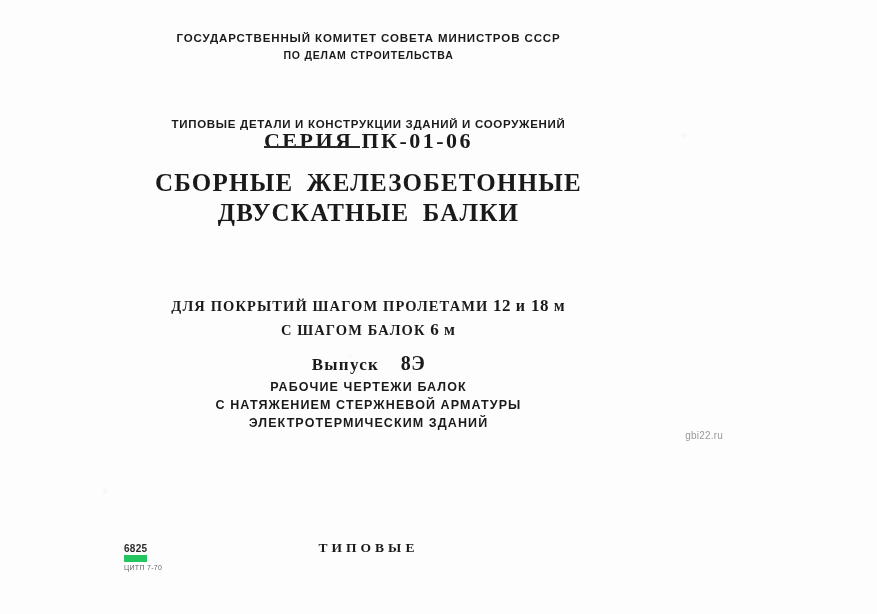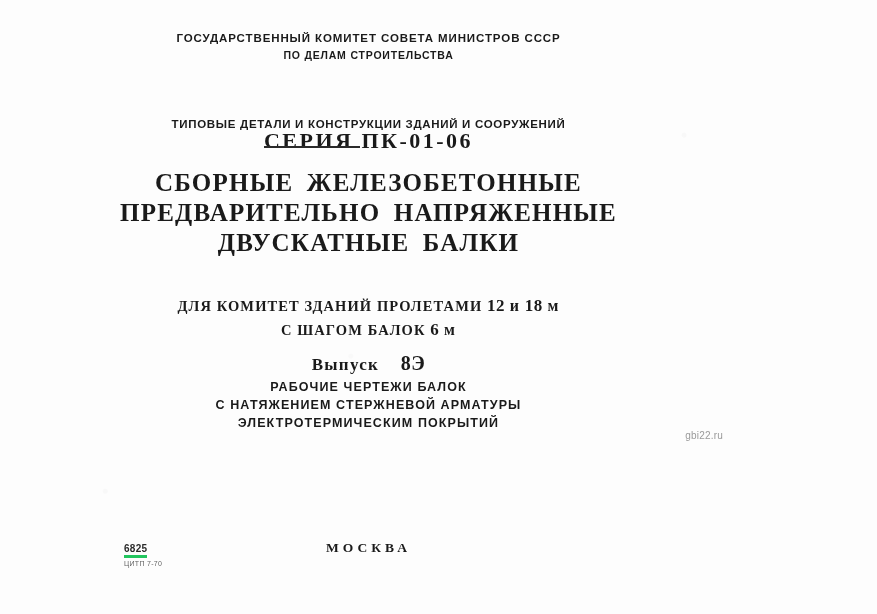--- a/index.html
+++ b/index.html
@@ -161,21 +161,21 @@
     top: 544px;
     font-family: "Liberation Sans", sans-serif;
     font-size: 9px;
     line-height: 10px;
     color: #2b2b2b;
     letter-spacing: 0.3px;
   }
   .stamp .code {
     font-size: 10px;
     font-weight: bold;
-    border-bottom: 3px solid #22c55e;
+    border-bottom: 7px solid #22c55e;
     display: inline-block;
     padding-bottom: 1px;
   }
   .stamp .sub {
     font-size: 7px;
     opacity: 0.75;
     display: block;
     margin-top: 1px;
   }
 
@@ -200,53 +200,52 @@
       <div class="l2">ПО ДЕЛАМ СТРОИТЕЛЬСТВА</div>
     </div>
 
     <div class="subtitle center">ТИПОВЫЕ ДЕТАЛИ И КОНСТРУКЦИИ ЗДАНИЙ И СООРУЖЕНИЙ</div>
 
     <div class="series center">СЕРИЯ ПК-01-06</div>
     <div class="series-rule"></div>
 
     <div class="maintitle center">
       <div>СБОРНЫЕ ЖЕЛЕЗОБЕТОННЫЕ</div>
-      <div>ПРЕДВАРИТЕЛЬНО НАПРЯЖЕННЫЕ</div>
       <div>ДВУСКАТНЫЕ БАЛКИ</div>
     </div>
 
     <div class="purpose center">
       <div>
-        <span>ДЛЯ КОМИТЕТ ЗДАНИЙ ПРОЛЕТАМИ</span>
+        <span>ДЛЯ ПОКРЫТИЙ ШАГОМ ПРОЛЕТАМИ</span>
         <span class="big">12</span>
         <span class="mid">и</span>
         <span class="big">18</span>
         <span class="mid">м</span>
       </div>
       <div>
         <span>С ШАГОМ БАЛОК</span>
         <span class="big">6</span>
         <span class="mid">м</span>
       </div>
     </div>
 
     <div class="issue center">
       <span>Выпуск</span>
       <span class="num">8Э</span>
     </div>
 
     <div class="desc center">
       <div>РАБОЧИЕ ЧЕРТЕЖИ БАЛОК</div>
       <div>С НАТЯЖЕНИЕМ СТЕРЖНЕВОЙ АРМАТУРЫ</div>
-      <div>ЭЛЕКТРОТЕРМИЧЕСКИМ ПОКРЫТИЙ</div>
+      <div>ЭЛЕКТРОТЕРМИЧЕСКИМ ЗДАНИЙ</div>
     </div>
 
     <div class="watermark">gbi22.ru</div>
 
-    <div class="city center">МОСКВА</div>
+    <div class="city center">ТИПОВЫЕ</div>
 
     <div class="stamp">
       <span class="code">6825</span>
       <span class="sub">ЦИТП 7-70</span>
     </div>
 
   </div>
 </div>
 
 </body></html>

